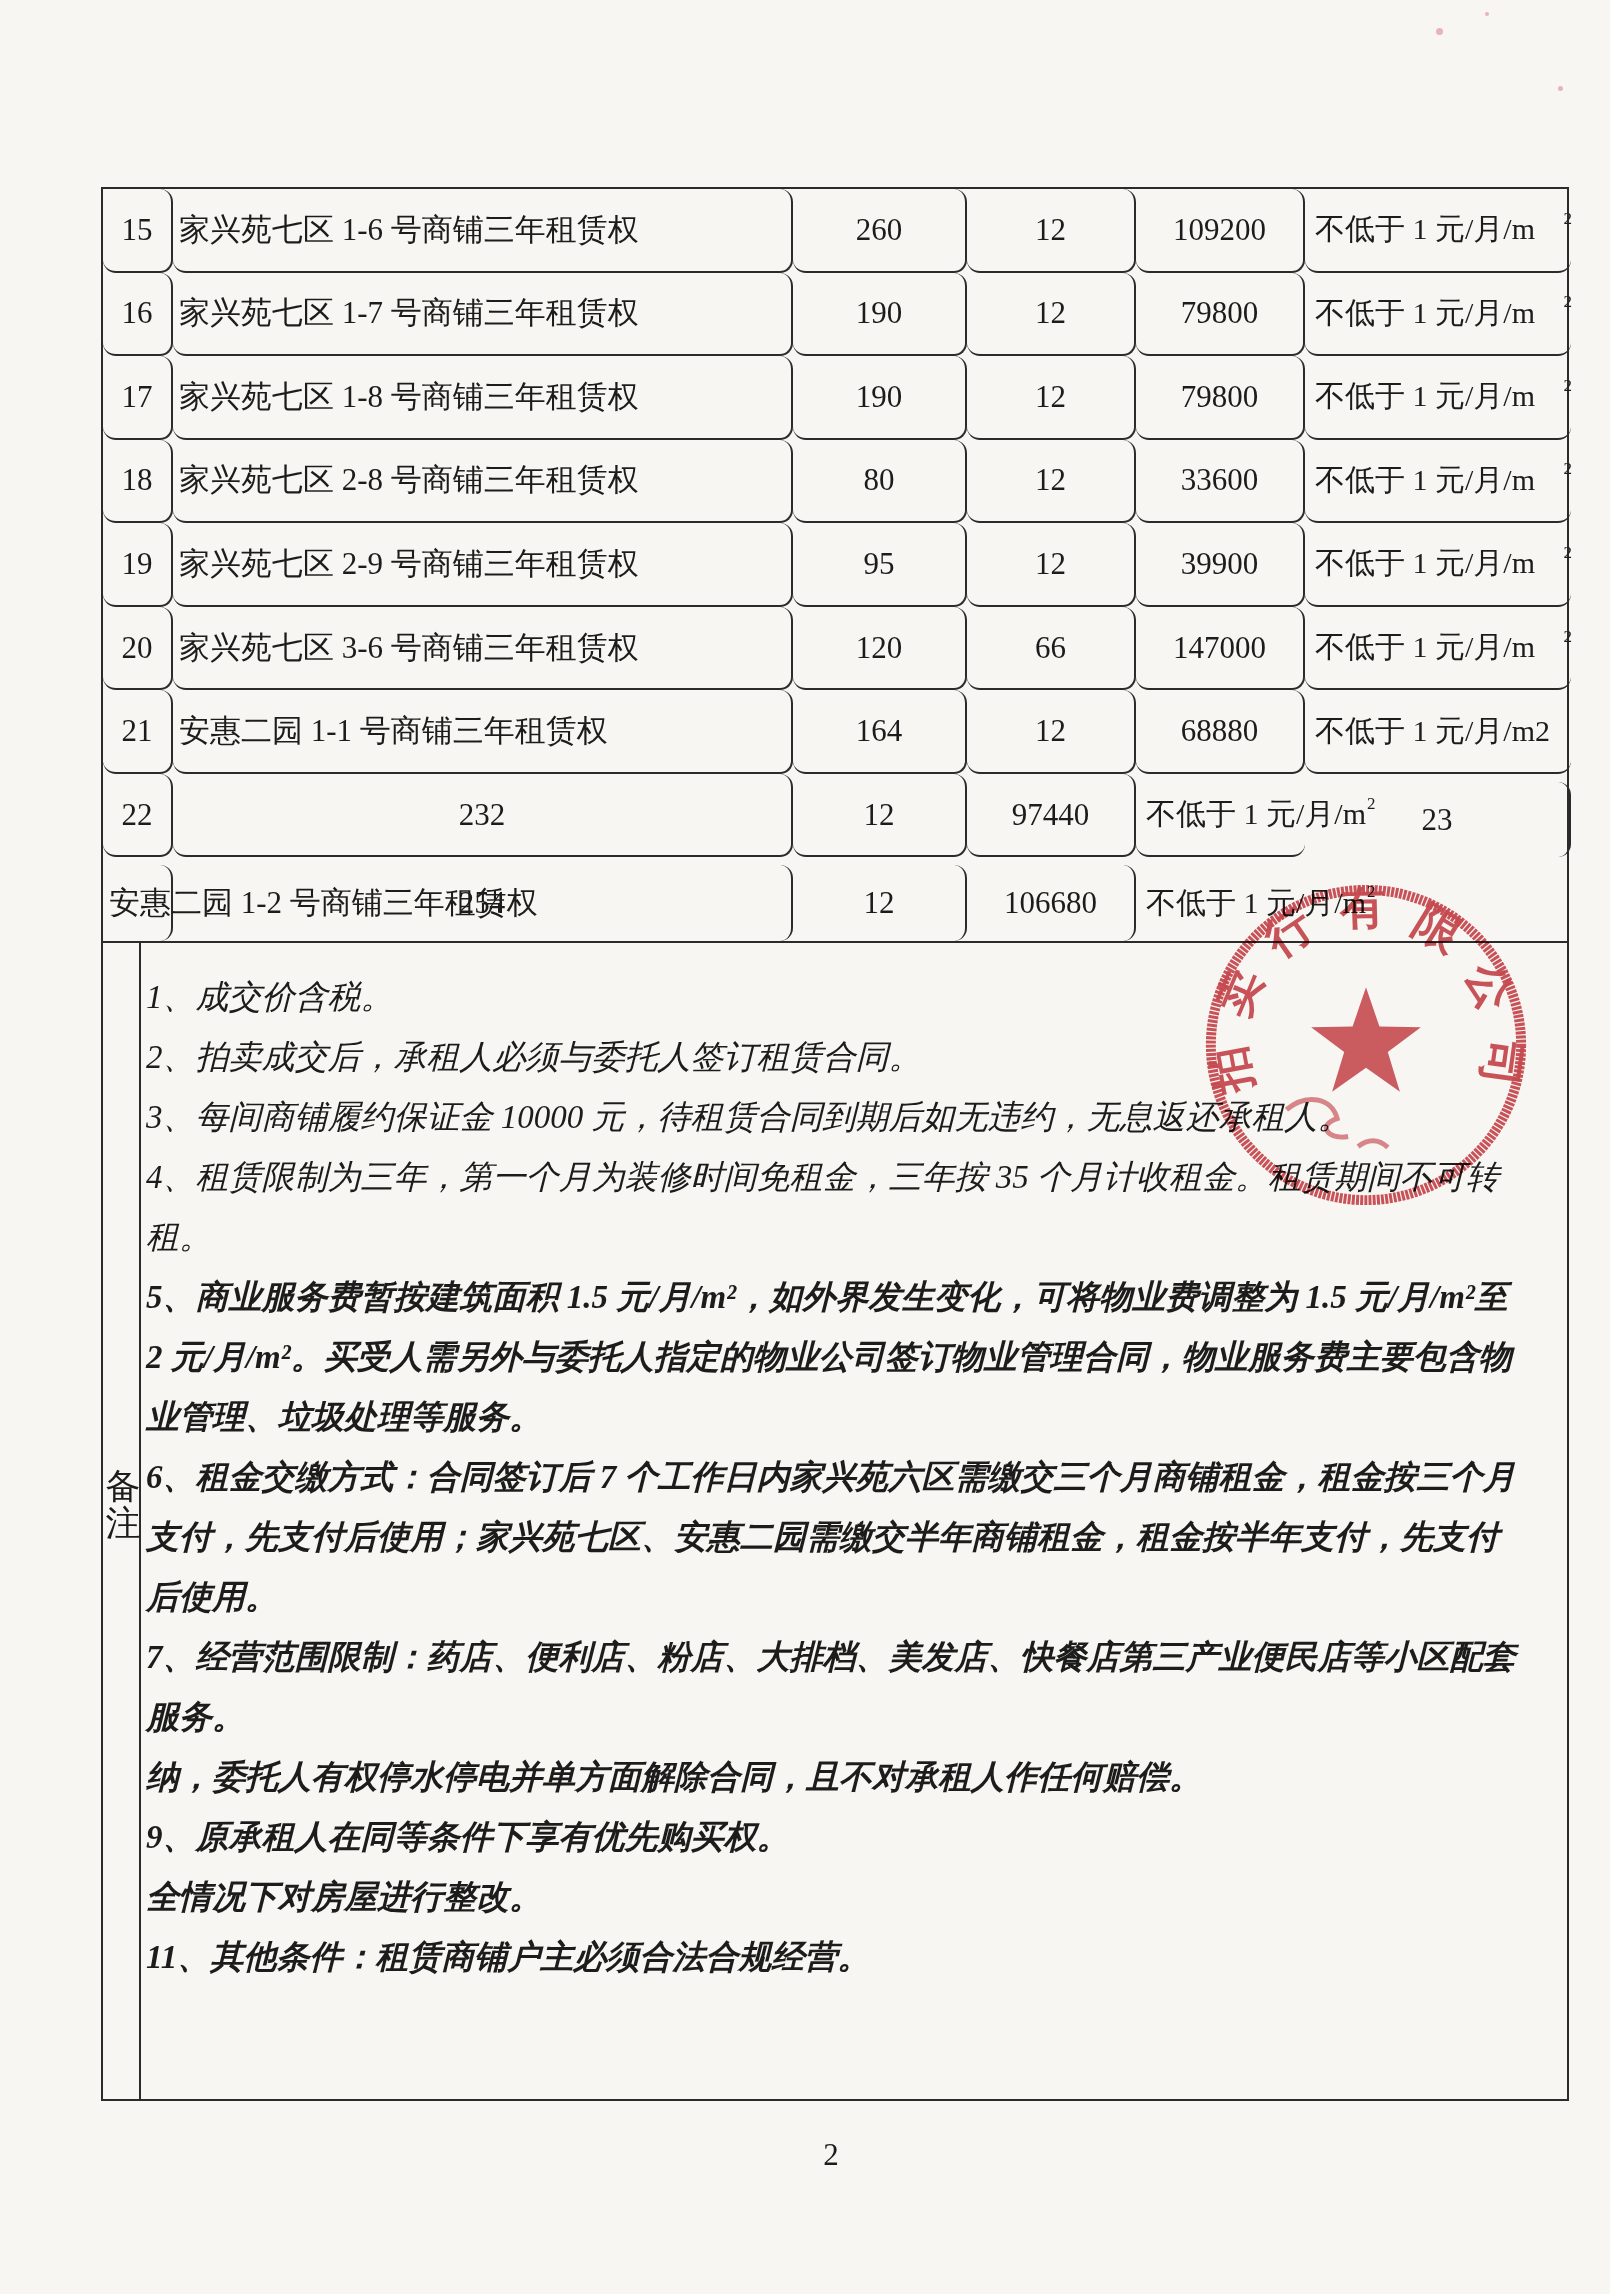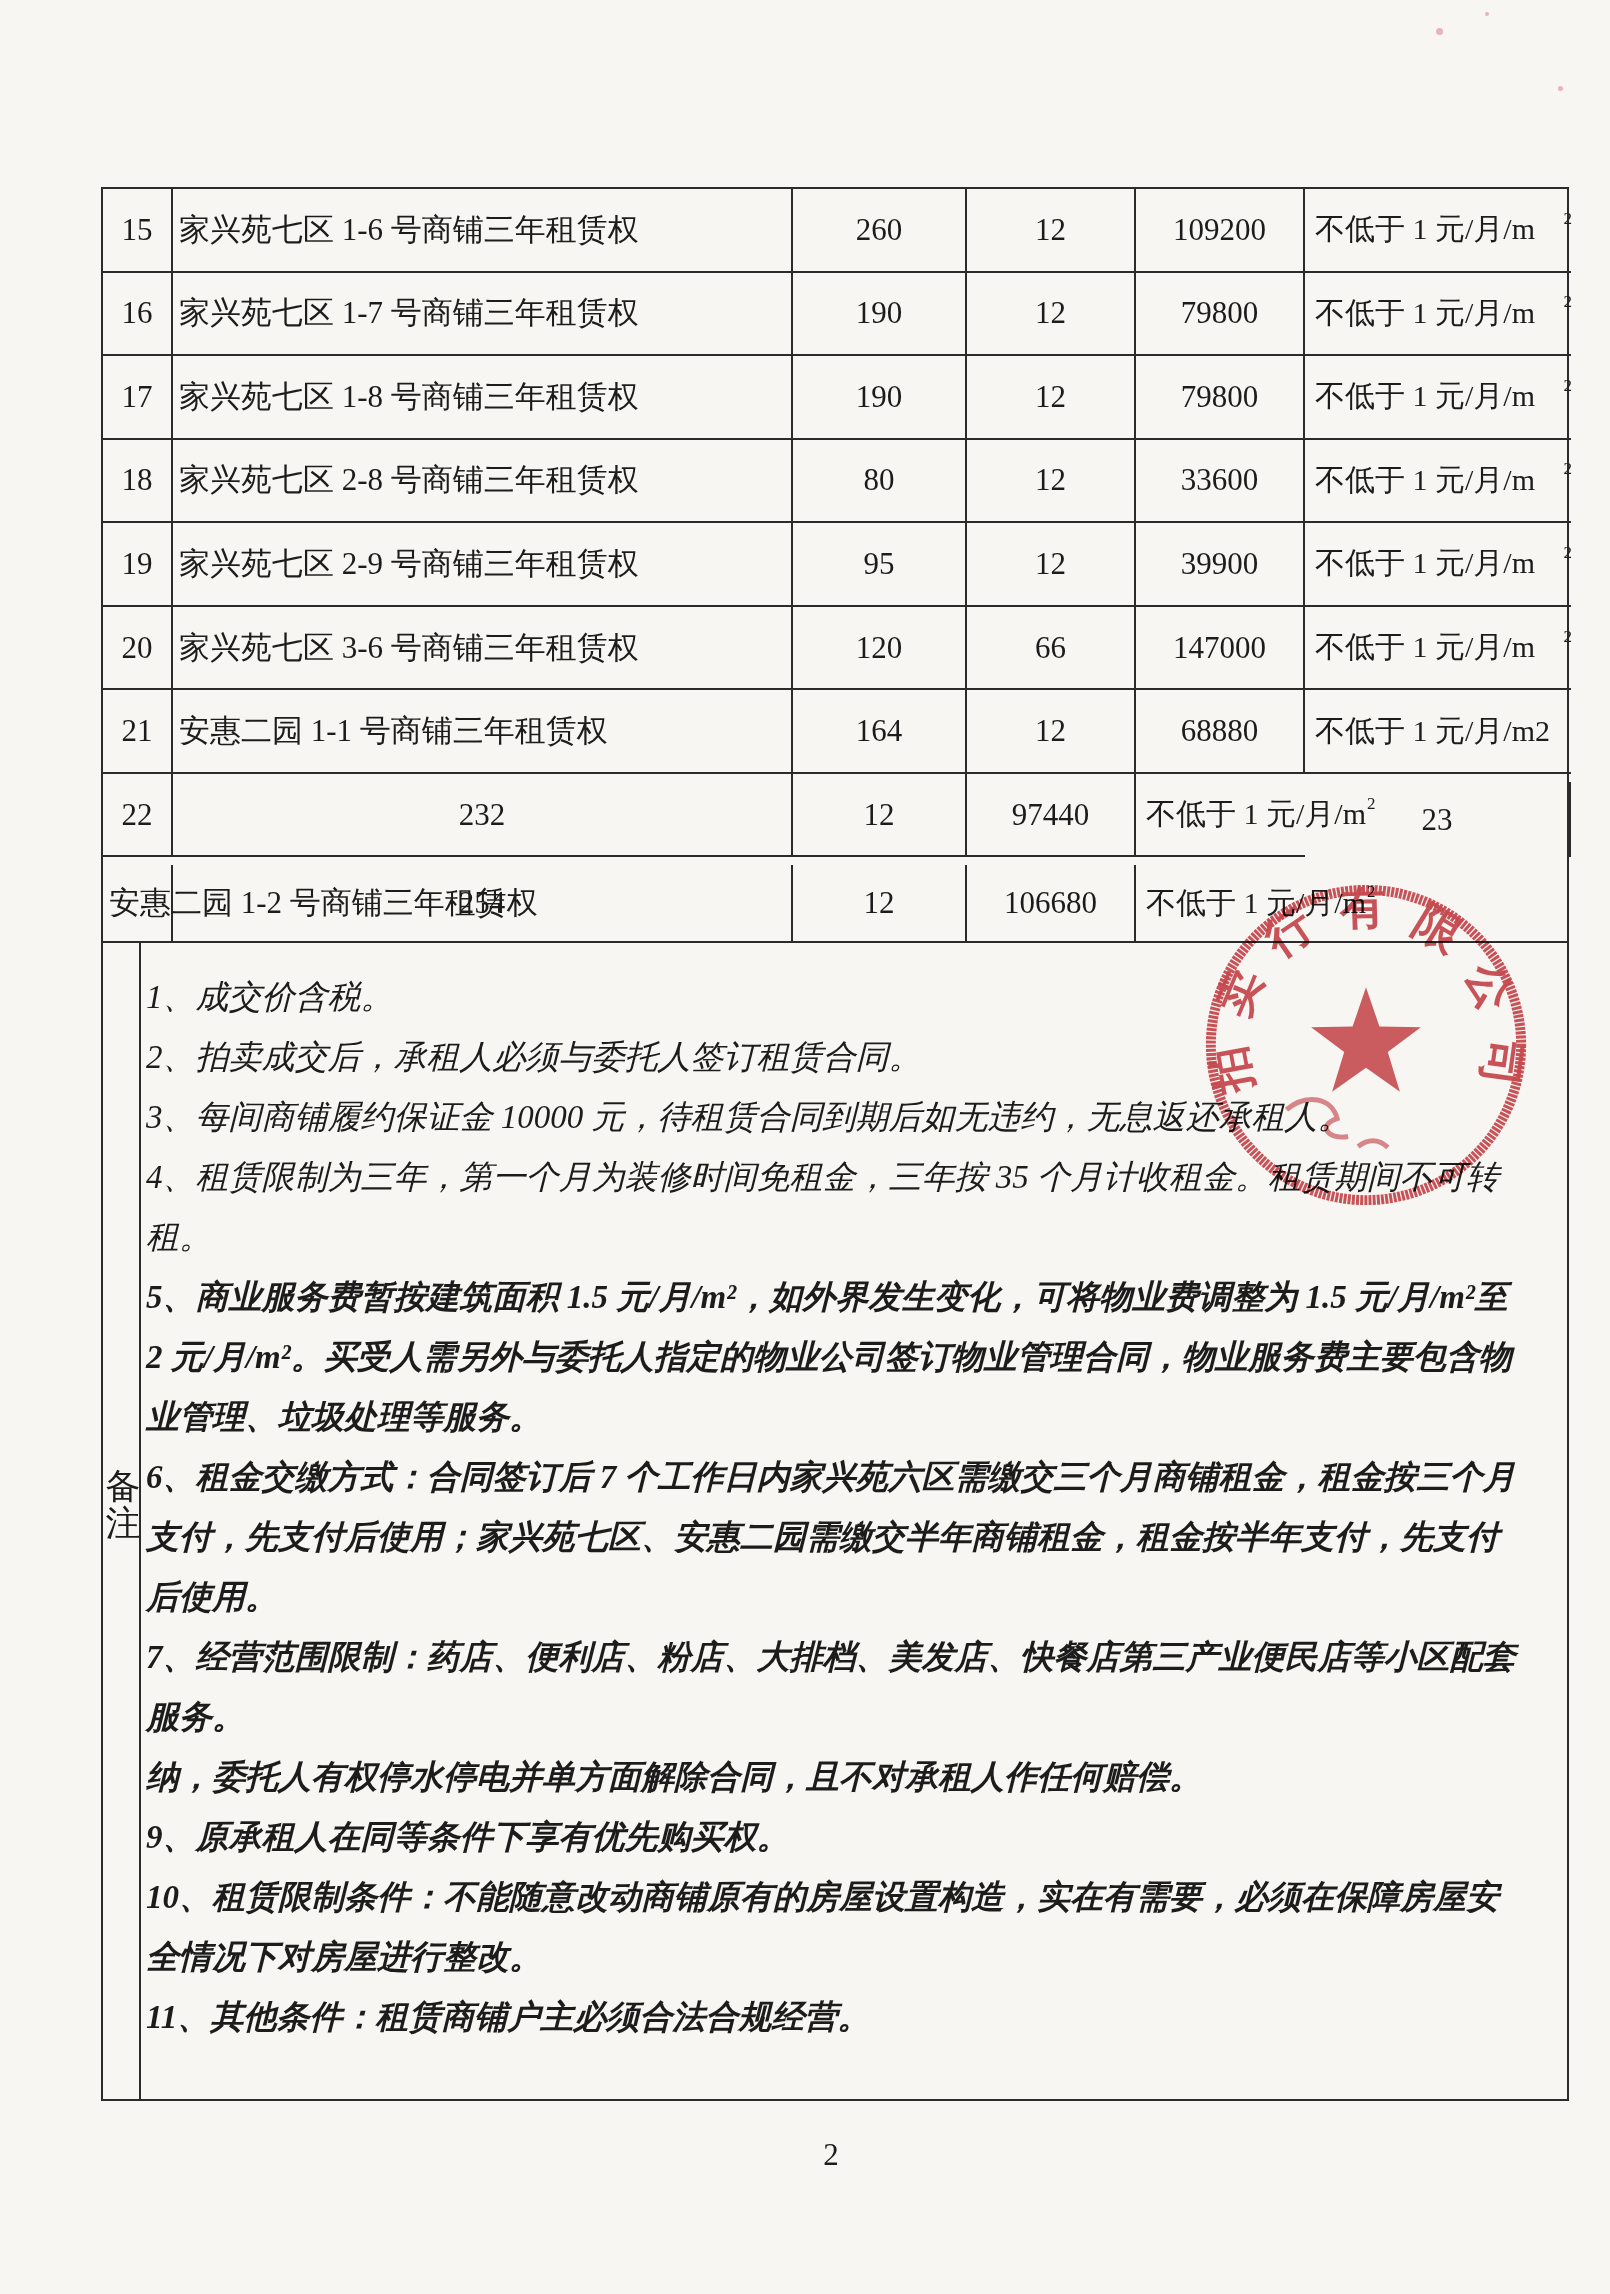--- a/index.html
+++ b/index.html
@@ -22,20 +22,21 @@
     box-sizing:border-box;
   }
   .cell{
     border-right:2px solid #2b2b2b;
     border-bottom:2px solid #2b2b2b;
     display:flex;align-items:center;justify-content:center;
     font-size:31px;
     box-sizing:border-box;
     white-space:nowrap;
     overflow:visible;
+    border-radius:13px;
   }
   .cell.name{justify-content:flex-start;padding-left:6px;}
   .cell.floor{justify-content:space-between;padding-left:10px;font-size:30px;border-right:none;}
   .cell.lastrow{border-bottom:none;margin-top:8px;}
   .cell sup{font-size:17px;position:relative;top:-11px;left:1px;}
   
   .remarks{
     position:absolute;left:101px;top:943px;
     width:1468px;height:1158px;
     border:2px solid #2b2b2b;border-top:none;
@@ -193,21 +194,20 @@
       <div class="nl b">5、商业服务费暂按建筑面积 1.5 元/月/m²，如外界发生变化，可将物业费调整为 1.5 元/月/m²至</div>
       <div class="nl b">2 元/月/m²。买受人需另外与委托人指定的物业公司签订物业管理合同，物业服务费主要包含物</div>
       <div class="nl b">业管理、垃圾处理等服务。</div>
       <div class="nl b">6、租金交缴方式：合同签订后 7 个工作日内家兴苑六区需缴交三个月商铺租金，租金按三个月</div>
       <div class="nl b">支付，先支付后使用；家兴苑七区、安惠二园需缴交半年商铺租金，租金按半年支付，先支付</div>
       <div class="nl b">后使用。</div>
       <div class="nl b">7、经营范围限制：药店、便利店、粉店、大排档、美发店、快餐店第三产业便民店等小区配套</div>
       <div class="nl b">服务。</div>
       <div class="nl b">纳，委托人有权停水停电并单方面解除合同，且不对承租人作任何赔偿。</div>
       <div class="nl b">9、原承租人在同等条件下享有优先购买权。</div>
-      <div class="nl b">10、租赁限制条件：不能随意改动商铺原有的房屋设置构造，实在有需要，必须在保障房屋安</div>
       <div class="nl b">全情况下对房屋进行整改。</div>
       <div class="nl b">11、其他条件：租赁商铺户主必须合法合规经营。</div>
     </div>
   </div>
 
   <svg class="stamp" viewBox="0 0 360 360" xmlns="http://www.w3.org/2000/svg">
     <circle cx="180" cy="180" r="156" fill="none" stroke="#c5333b" stroke-width="10" stroke-dasharray="3 1.2" opacity="0.95"></circle>
     <polygon points="180,122 166.5,161.4 124.8,162.1 158.1,187.1 145.9,226.9 180,203 214.1,226.9 201.9,187.1 235.2,162.1 193.5,161.4" fill="#c5333b" opacity="0.9"></polygon>
     <defs>
       <path id="sealArc" d="M 69.5 231.6 A 122 122 0 1 1 290.5 231.6" fill="none"></path>

